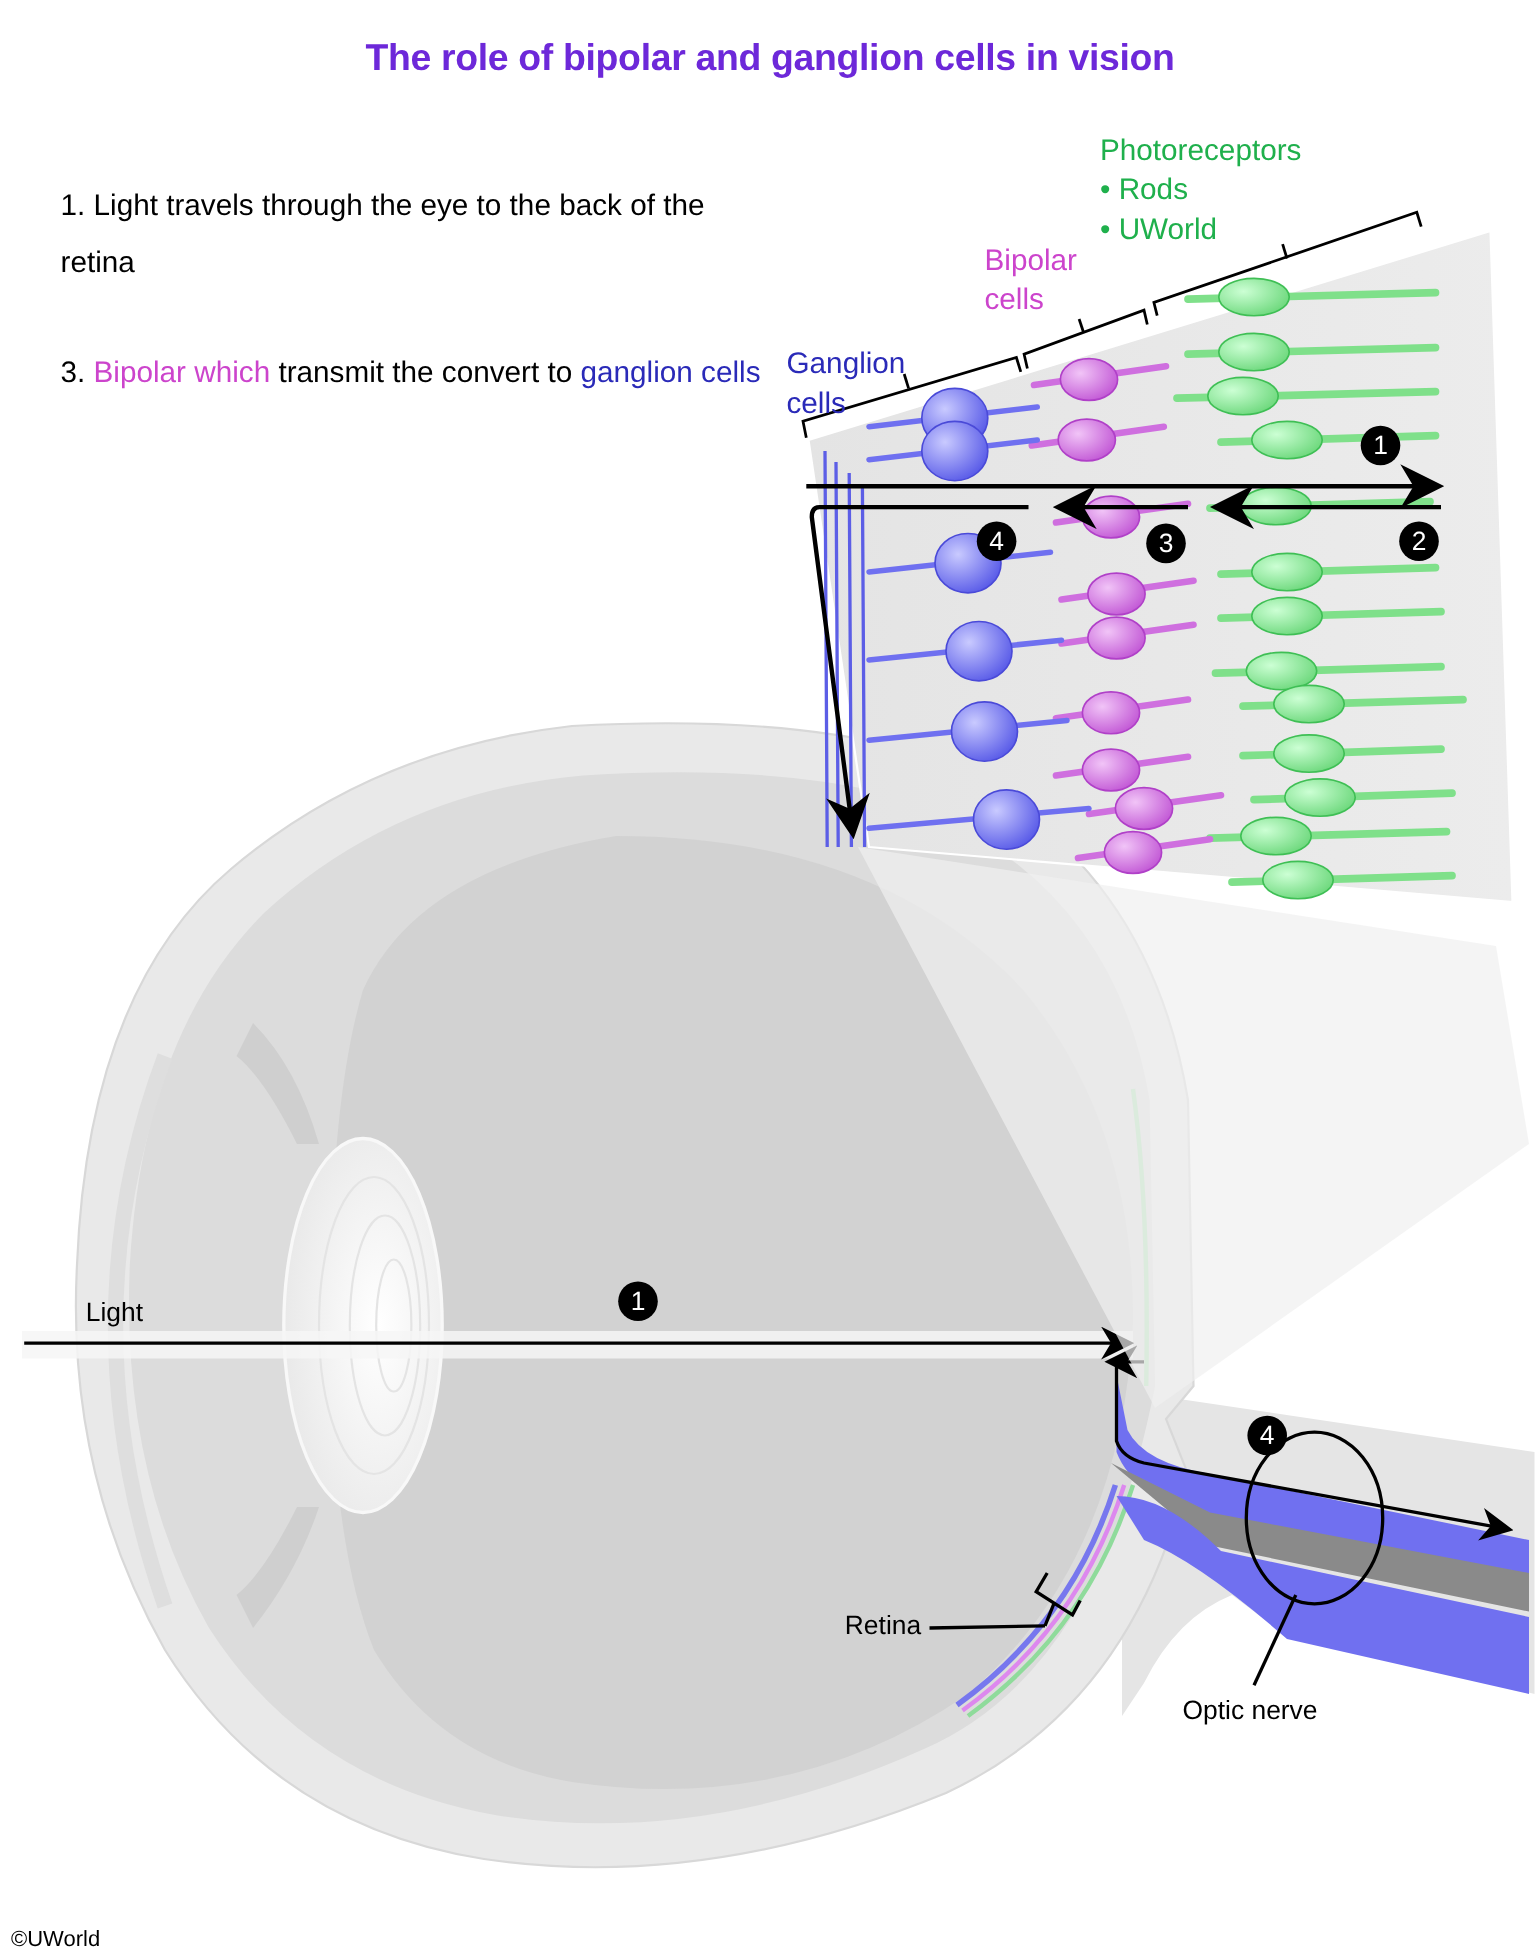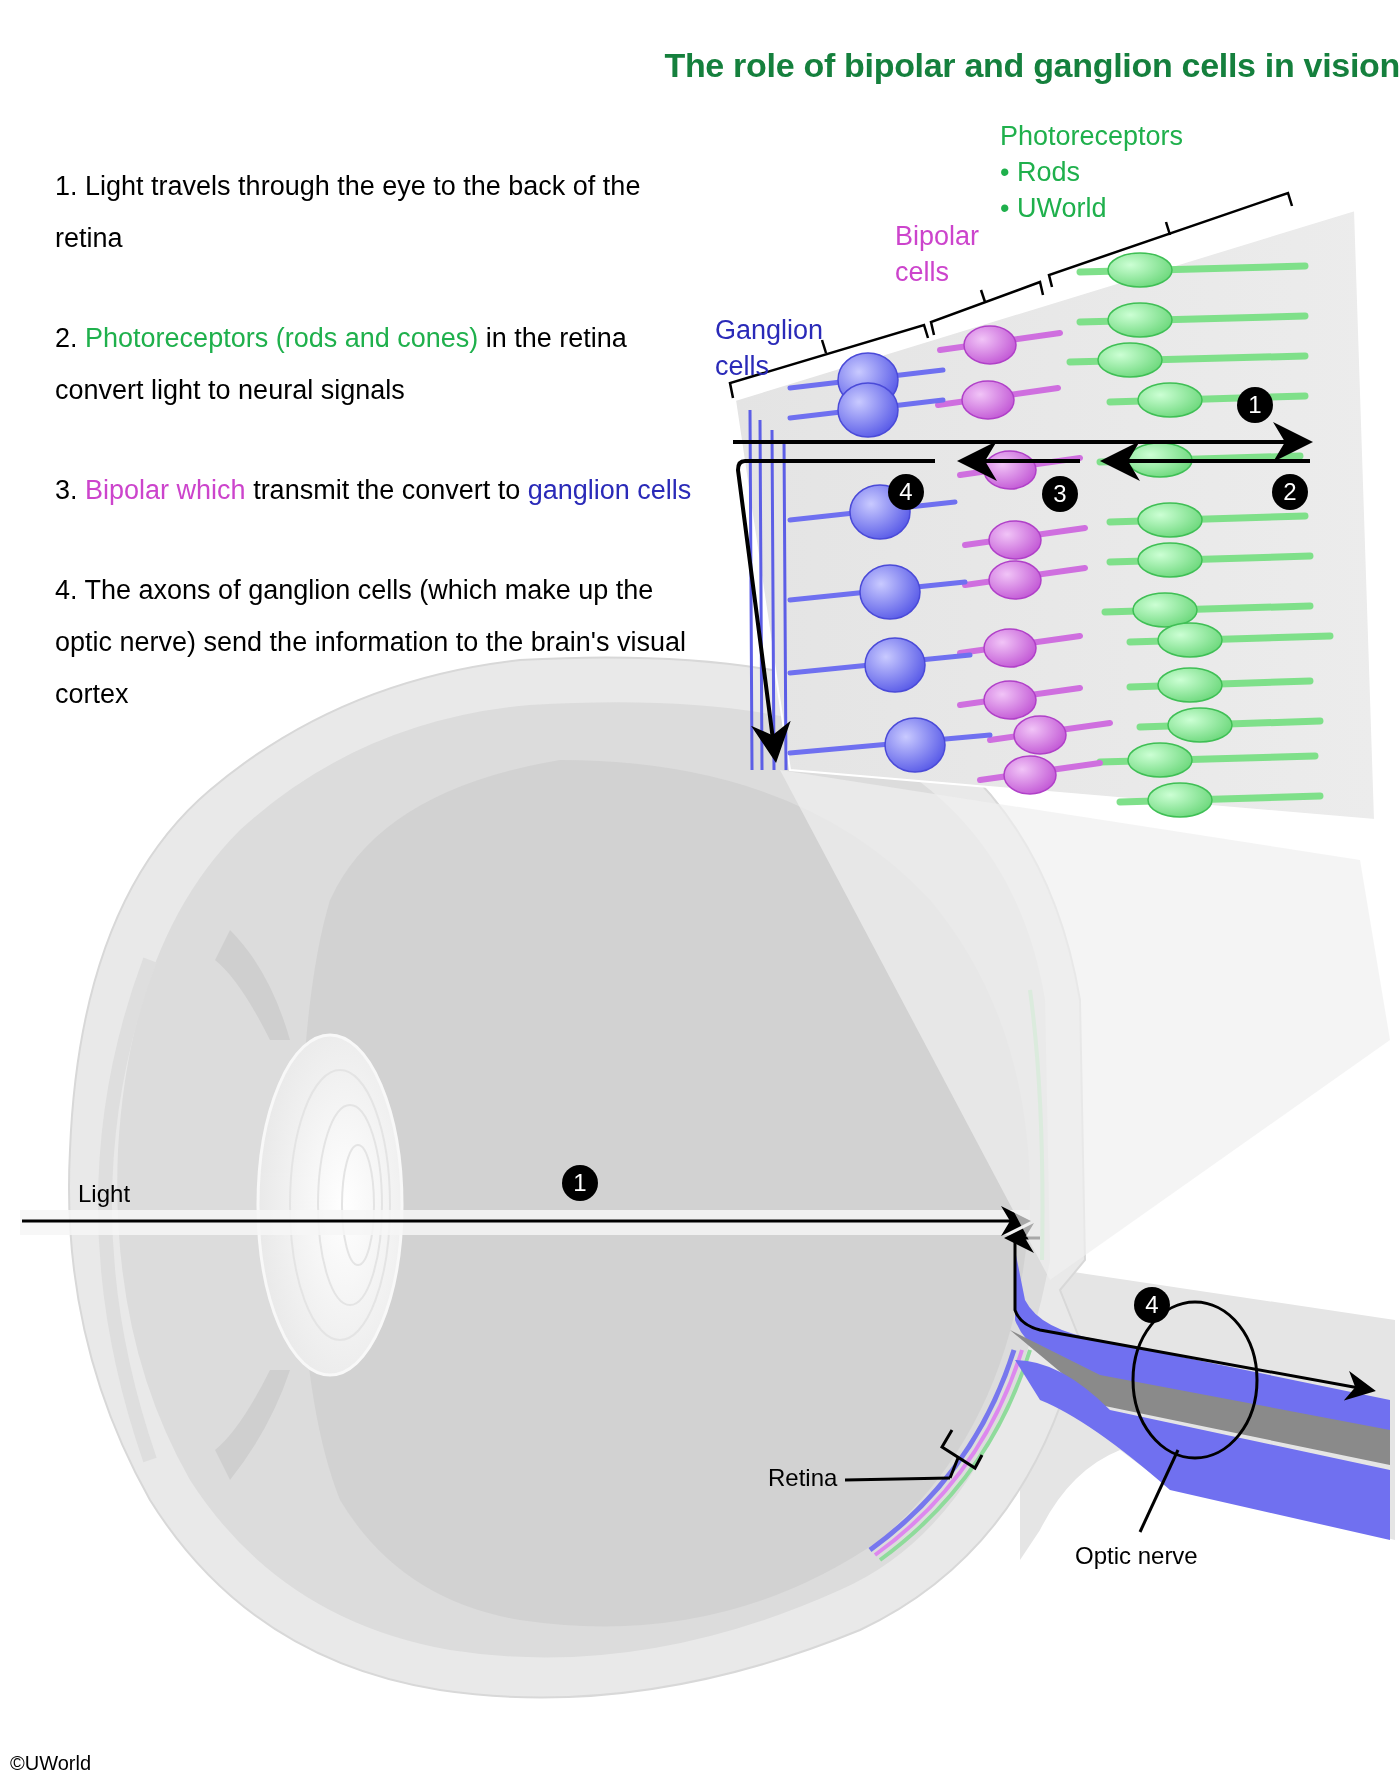--- a/index.html
+++ b/index.html
@@ -1,19 +1,19 @@
 <!DOCTYPE html>
 <html><head>
 <meta charset="utf-8">
 <style>
   html, body { margin: 0; padding: 0; background: #ffffff; }
   body { width: 1400px; height: 1782px; position: relative; overflow: hidden;
          font-family: "Liberation Sans", sans-serif; }
-  .title { position: absolute; left: 0; width: 1400px; top: 46px; text-align: right;
-           font-size: 34px; font-weight: bold; color: #15803d; letter-spacing: -0.3px; }
+  .title { position: absolute; left: 0; width: 1400px; top: 34px; text-align: center;
+           font-size: 34px; font-weight: bold; color: #6d28d9; letter-spacing: -0.3px; }
   .steps { position: absolute; left: 55px; top: 160px; width: 650px; font-size: 27px;
            line-height: 52px; color: #000; }
   .step { margin-bottom: 48px; }
   .green { color: #1fb04c; }
   .magenta { color: #cc44cc; }
   .blue { color: #2a2ab8; margin-top: 36px; }
   .lbl { position: absolute; font-size: 27px; line-height: 36px; }
   .lbl-black { position: absolute; font-size: 24px; color: #000; }
   .copyright { position: absolute; left: 10px; top: 1752px; font-size: 20px; color: #000; }
   svg.art { position: absolute; left: 0; top: 0; }
@@ -193,30 +193,22 @@
 </svg>
 
 <div class="title">The role of bipolar and ganglion cells in vision</div>
 
 <div class="steps">
   <div class="step">
     <span>1.</span>
     <span>Light travels through the eye to the back of the retina</span>
   </div>
   <div class="step">
-    <span>2.</span>
-    <span class="green">Photoreceptors (rods and cones)</span><span> in the retina convert light to neural signals</span>
-  </div>
-  <div class="step">
     <span>3.</span>
     <span class="magenta">Bipolar which</span><span> transmit the convert to </span><span class="blue">ganglion cells</span>
-  </div>
-  <div class="step">
-    <span>4.</span>
-    <span>The axons of ganglion cells (which make up the optic nerve) send the information to the brain's visual cortex</span>
   </div>
 </div>
 
 <div class="lbl green" style="left:1000px; top:118px; width:240px;">
   <div>Photoreceptors</div>
   <div>• Rods</div>
   <div>• UWorld</div>
 </div>
 <div class="lbl magenta" style="left:895px; top:218px; width:130px;">
   <div>Bipolar</div>

